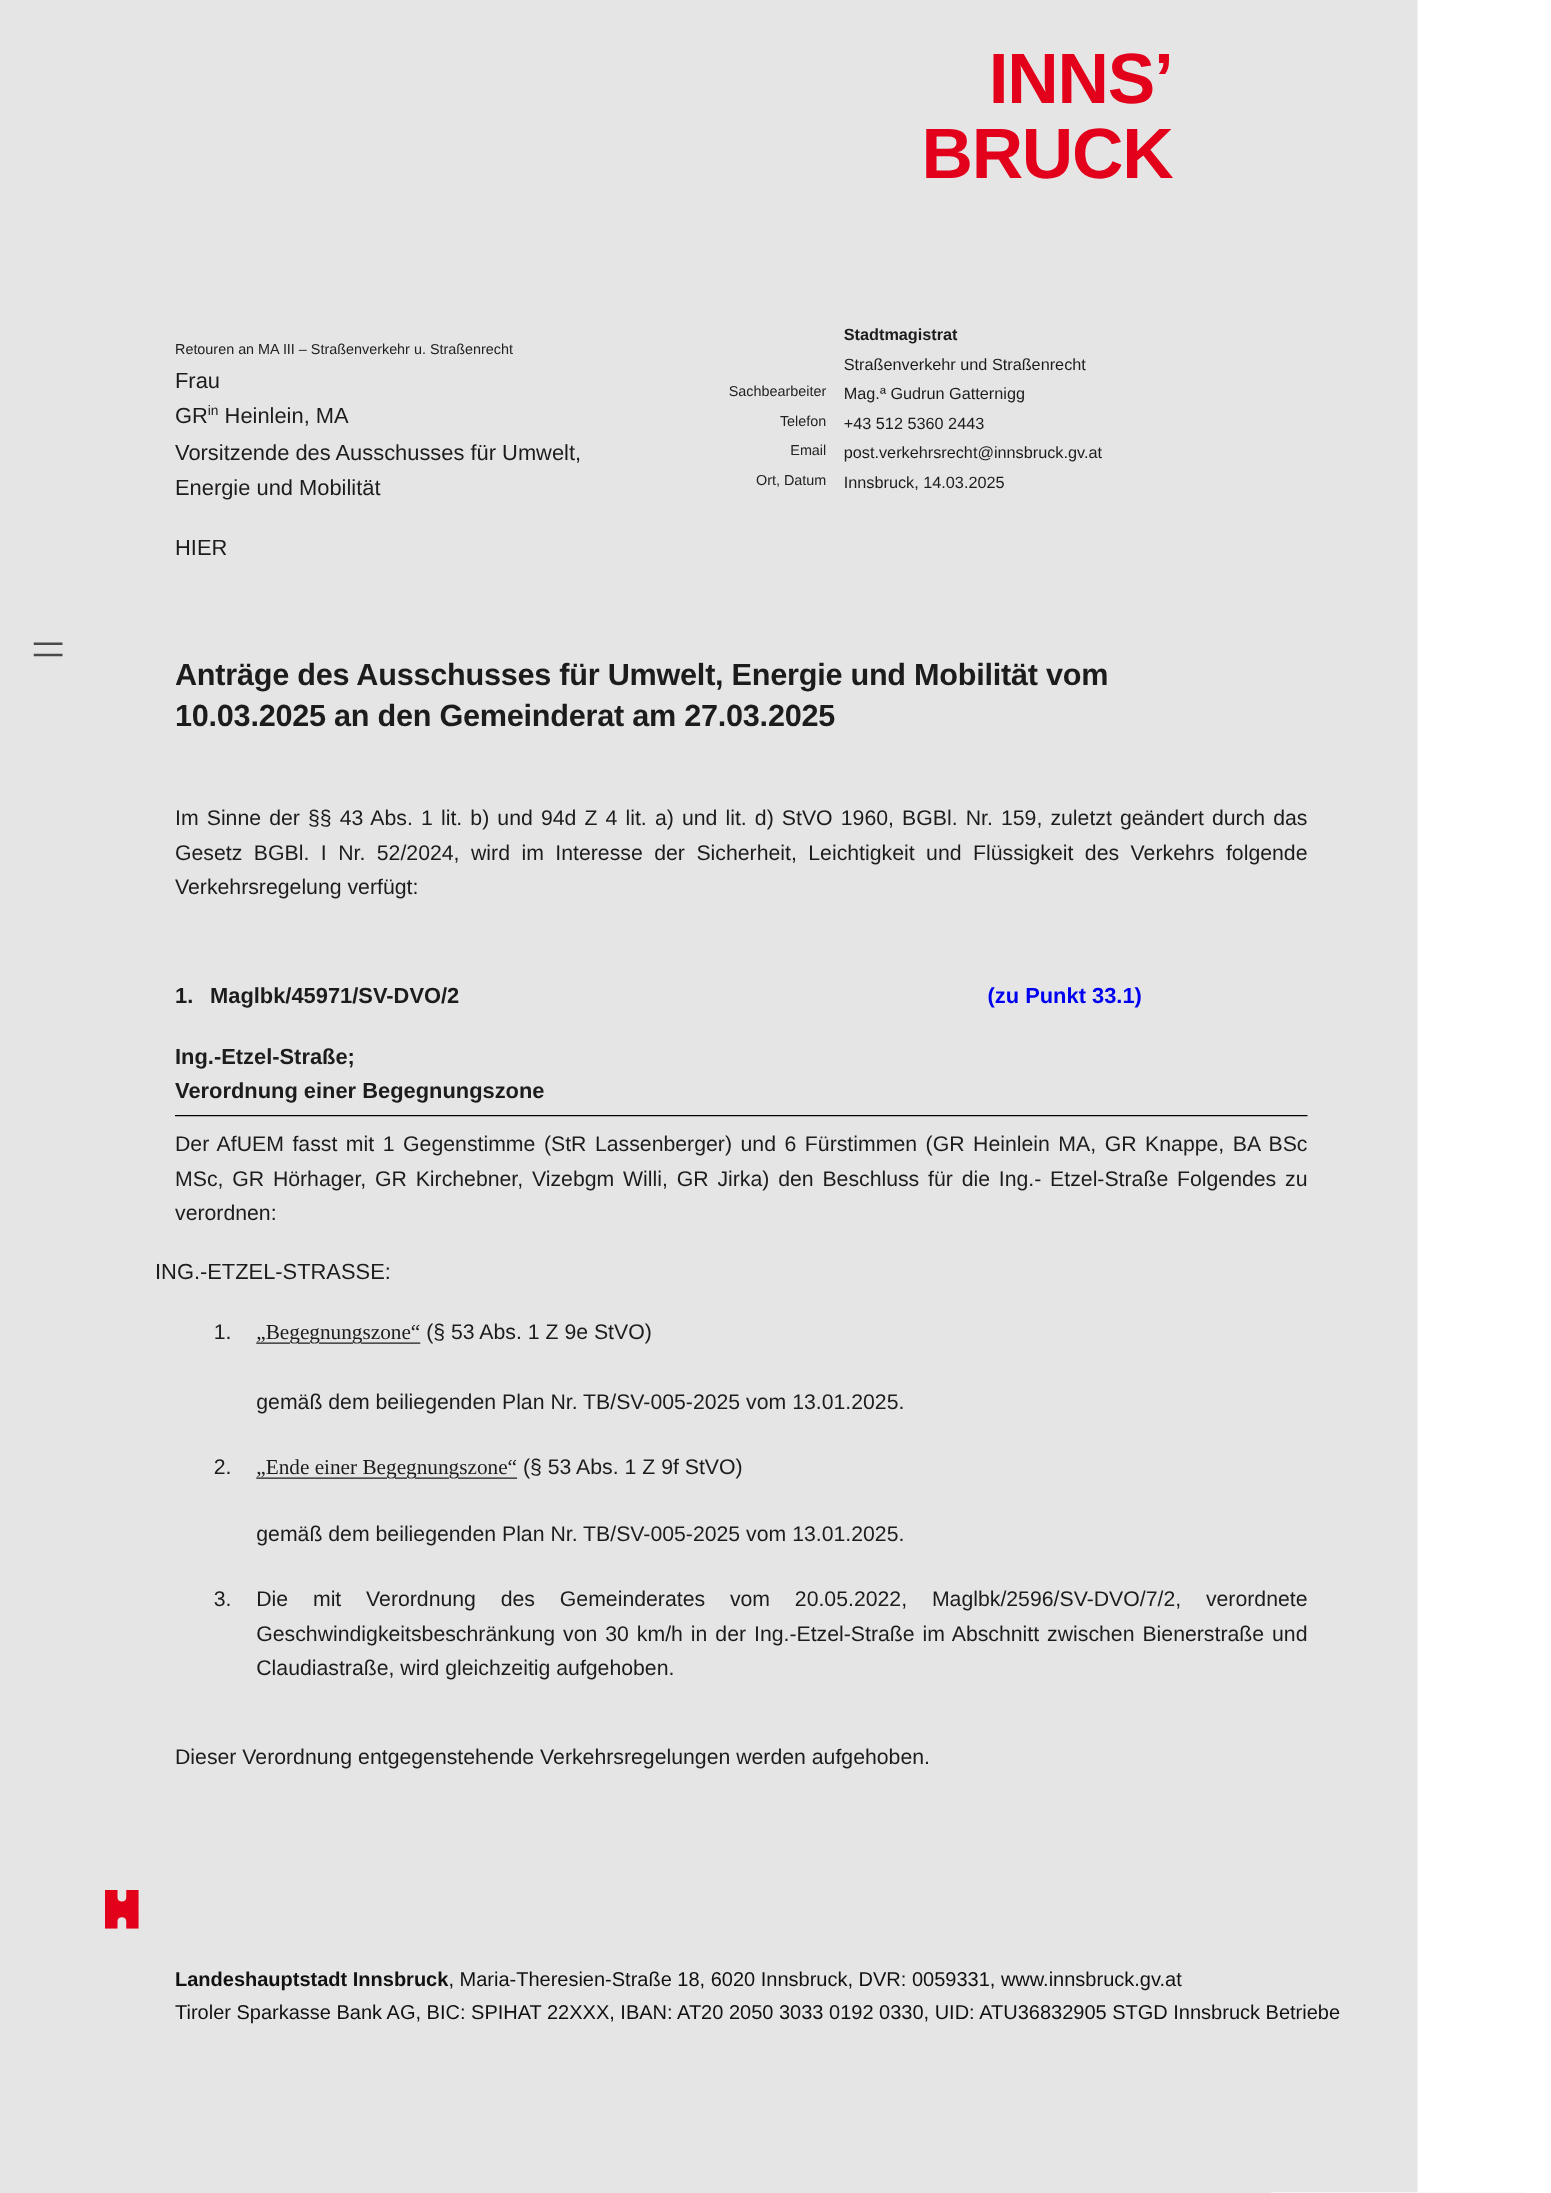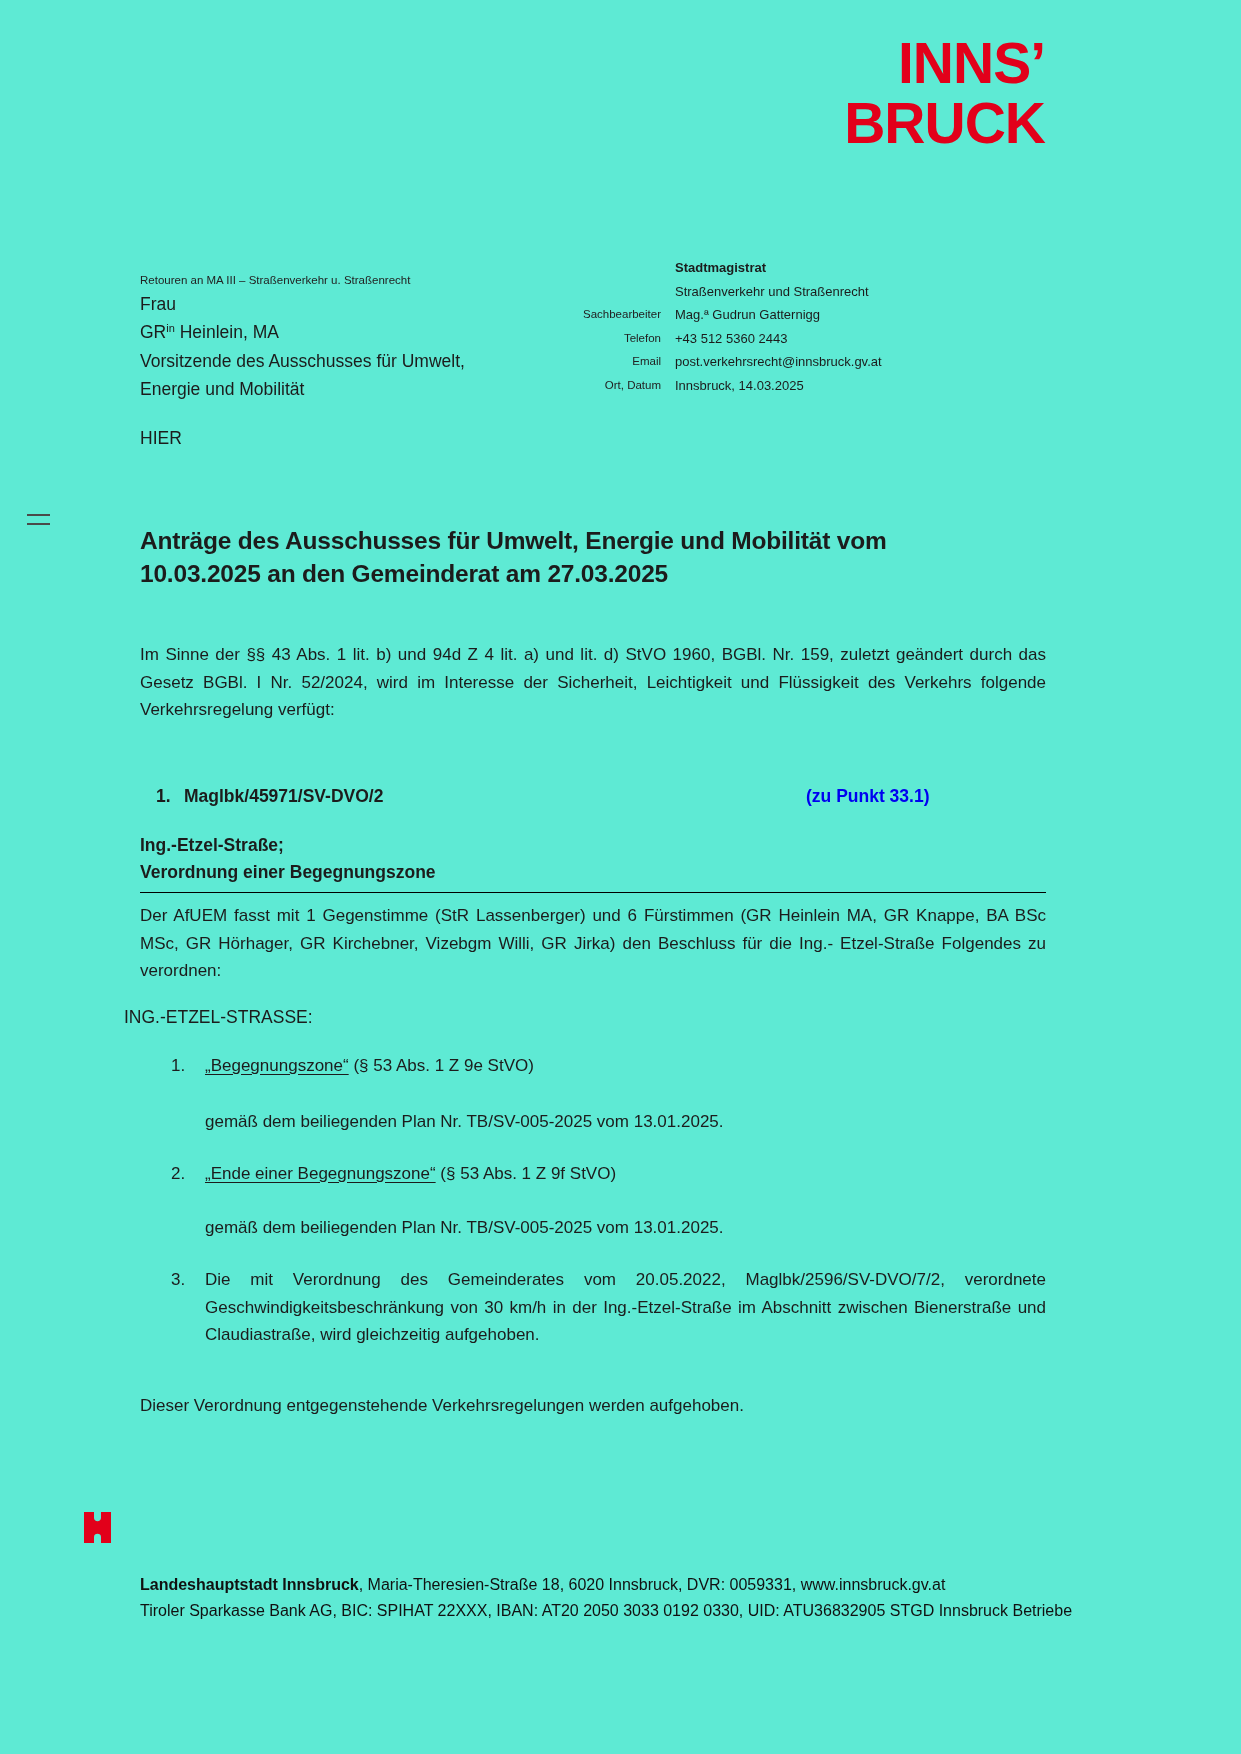--- a/index.html
+++ b/index.html
@@ -3,23 +3,23 @@
 <meta charset="utf-8">
 <style>
   * { margin:0; padding:0; box-sizing:border-box; }
   html,body { background:#ffffff; }
   body {
     font-family:"Liberation Sans","DejaVu Sans",sans-serif;
     color:#1c1c1c;
   }
   .page {
     position:relative;
-    width:1241px;
+    width:1134px;
     height:1754px;
-    background:#5eead4;
+    background:#e5e5e5;
     overflow:hidden;
   }
 
   
   .logo {
     position:absolute;
     top:33px; right:196px;
     text-align:right;
     color:#e2001a;
     font-weight:bold;
@@ -74,21 +74,21 @@
   }
 
   
   .intro {
     position:absolute; left:140px; top:641px; width:906px;
     font-size:17px; line-height:27.5px; text-align:justify;
   }
 
   .item-header {
     position:absolute; left:140px; top:786px; width:906px;
-    font-size:17.5px; font-weight:bold;margin-left:16px;
+    font-size:17.5px; font-weight:bold;
   }
   .item-header .num { display:inline-block; width:28px; }
   .item-header .point {
     position:absolute; left:650px; top:0;
     color:#0000f0; font-weight:bold;
   }
 
   .subject {
     position:absolute; left:140px; top:832px; width:906px;
     font-size:17.5px; font-weight:bold; line-height:27px;
@@ -110,21 +110,21 @@
     position:absolute; left:171px; width:875px;
     display:flex;
     font-size:17px; line-height:27.5px;
   }
   .li .num { width:34px; flex:none; }
   .li .li-text { flex:1; }
   .li.i1 { top:1052px; }
   .li.i2 { top:1160px; }
   .li.i3 { top:1266px; }
   .li.i3 .li-text { text-align:justify; }
-  .uline { text-decoration:underline; text-underline-offset:3px; }
+  .uline { text-decoration:underline; text-underline-offset:3px;font-family:Liberation Serif, serif; }
 
   .sub {
     position:absolute; left:205px;
     font-size:17px;
   }
   .sub.s1 { top:1112px; }
   .sub.s2 { top:1218px; }
 
   .closing {
     position:absolute; left:140px; top:1396px;

